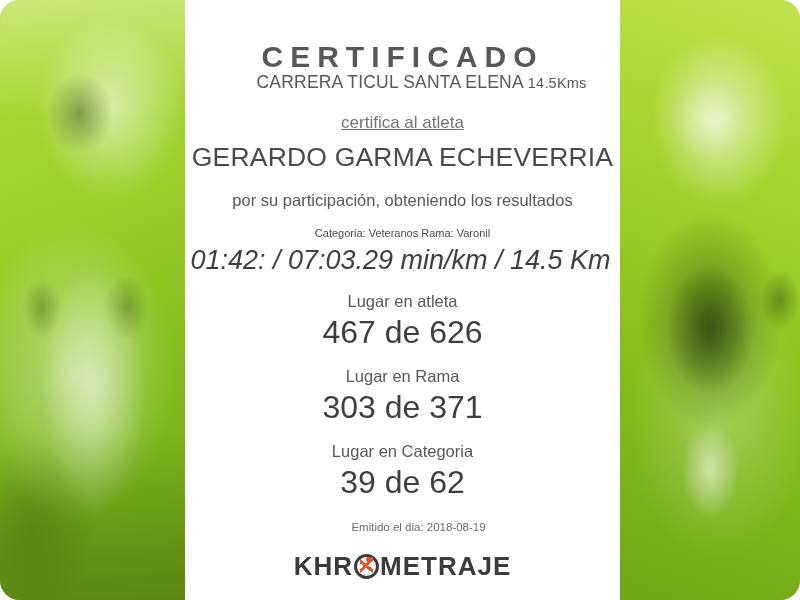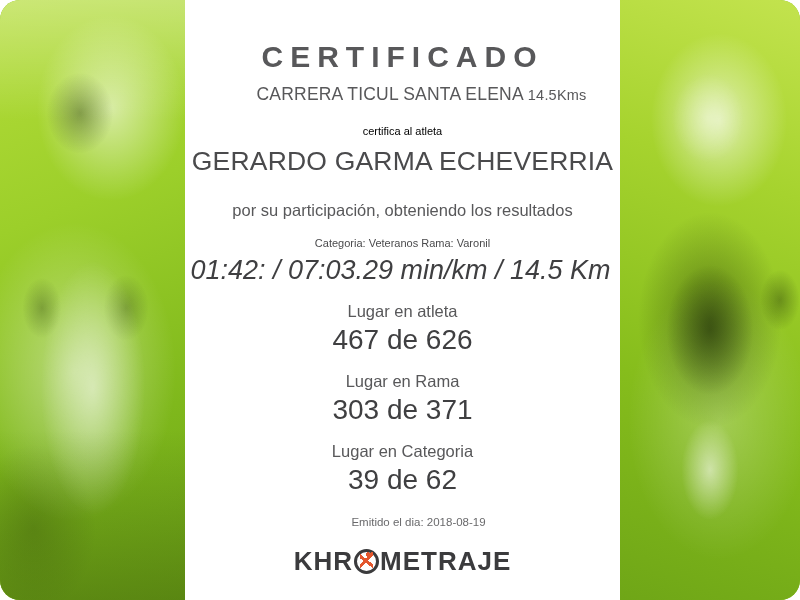--- a/index.html
+++ b/index.html
@@ -116,44 +116,44 @@
   .title {
     margin-top: 42px;
     font-size: 30px;
     font-weight: bold;
     letter-spacing: 7px;
     color: #58585a;
     line-height: 1;
     white-space: nowrap;
   }
   .subtitle {
-    margin-top: 12px;
     font-size: 17.5px;
     color: #58585a;
     letter-spacing: 0.2px;
     white-space: nowrap;
     padding-left: 38px;
   }
   .subtitle .kms {
     font-size: 14.5px;
   }
   .line-certifica {
     margin-top: 20px;
-    font-size: 11px;
-    color: #000000;
+    font-size: 17px;
+    color: #737373;
+    text-decoration: underline;
   }
   .athlete {
     margin-top: 9px;
     font-size: 26.5px;
     color: #4a4a4c;
     letter-spacing: 0.2px;
     white-space: nowrap;
   }
   .participation {
-    margin-top: 24px;
+    margin-top: 18px;
     font-size: 16.5px;
     color: #58585a;
   }
   .category {
     margin-top: 17px;
     font-size: 11px;
     color: #4a4a4c;
   }
   .metric-label {
     margin-top: 17px;
@@ -169,21 +169,21 @@
     left: -2px;
     font-style: italic;
   }
   .place-label {
     margin-top: 16px;
     font-size: 16.5px;
     color: #58585a;
   }
   .place-value {
     margin-top: 3px;
-    font-size: 28px;
+    font-size: 32px;
     color: #3f3f41;
   }
   .issued {
     margin-top: 20px;
     font-size: 11.5px;
     color: #6a6a6c;
     margin-left: 32px;
   }
 
   

